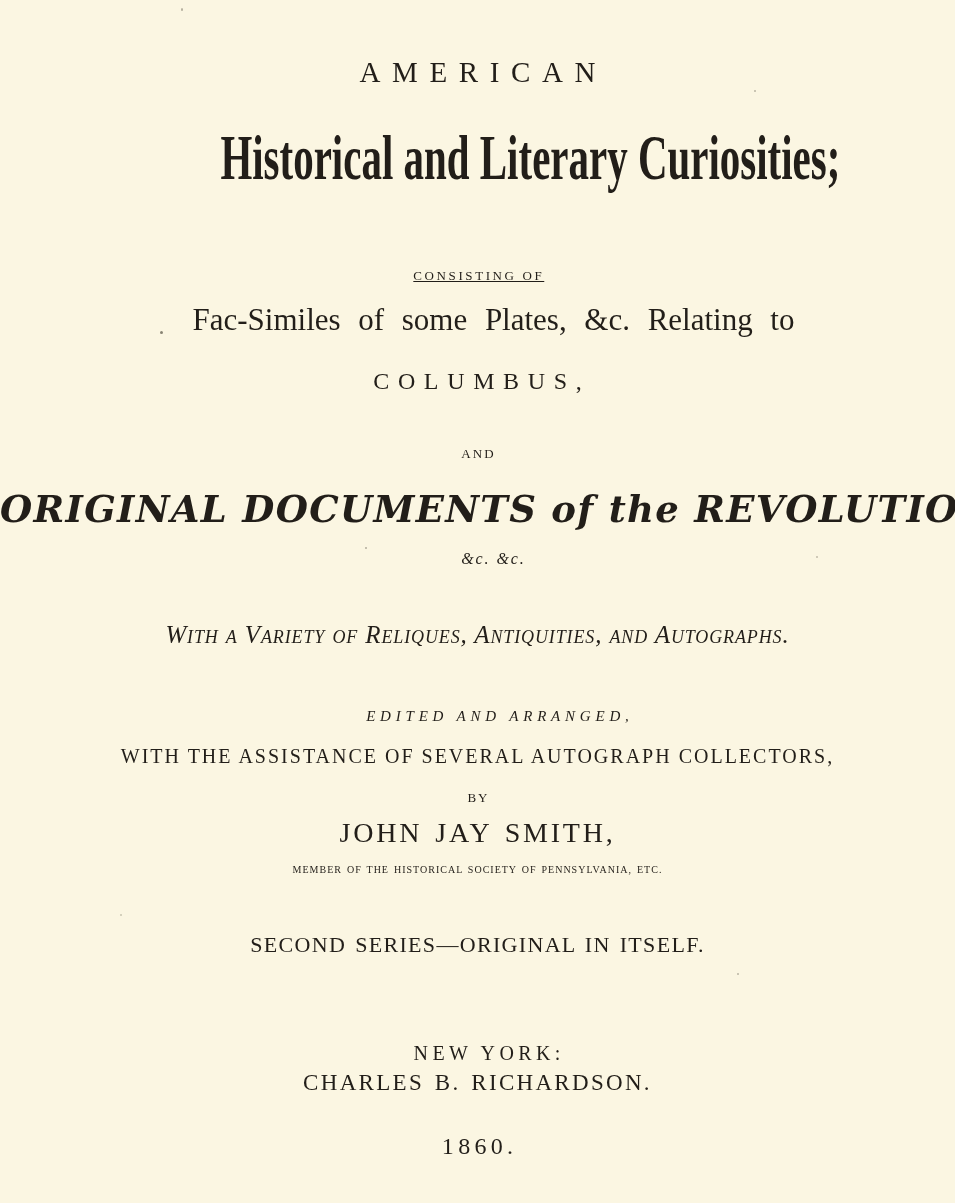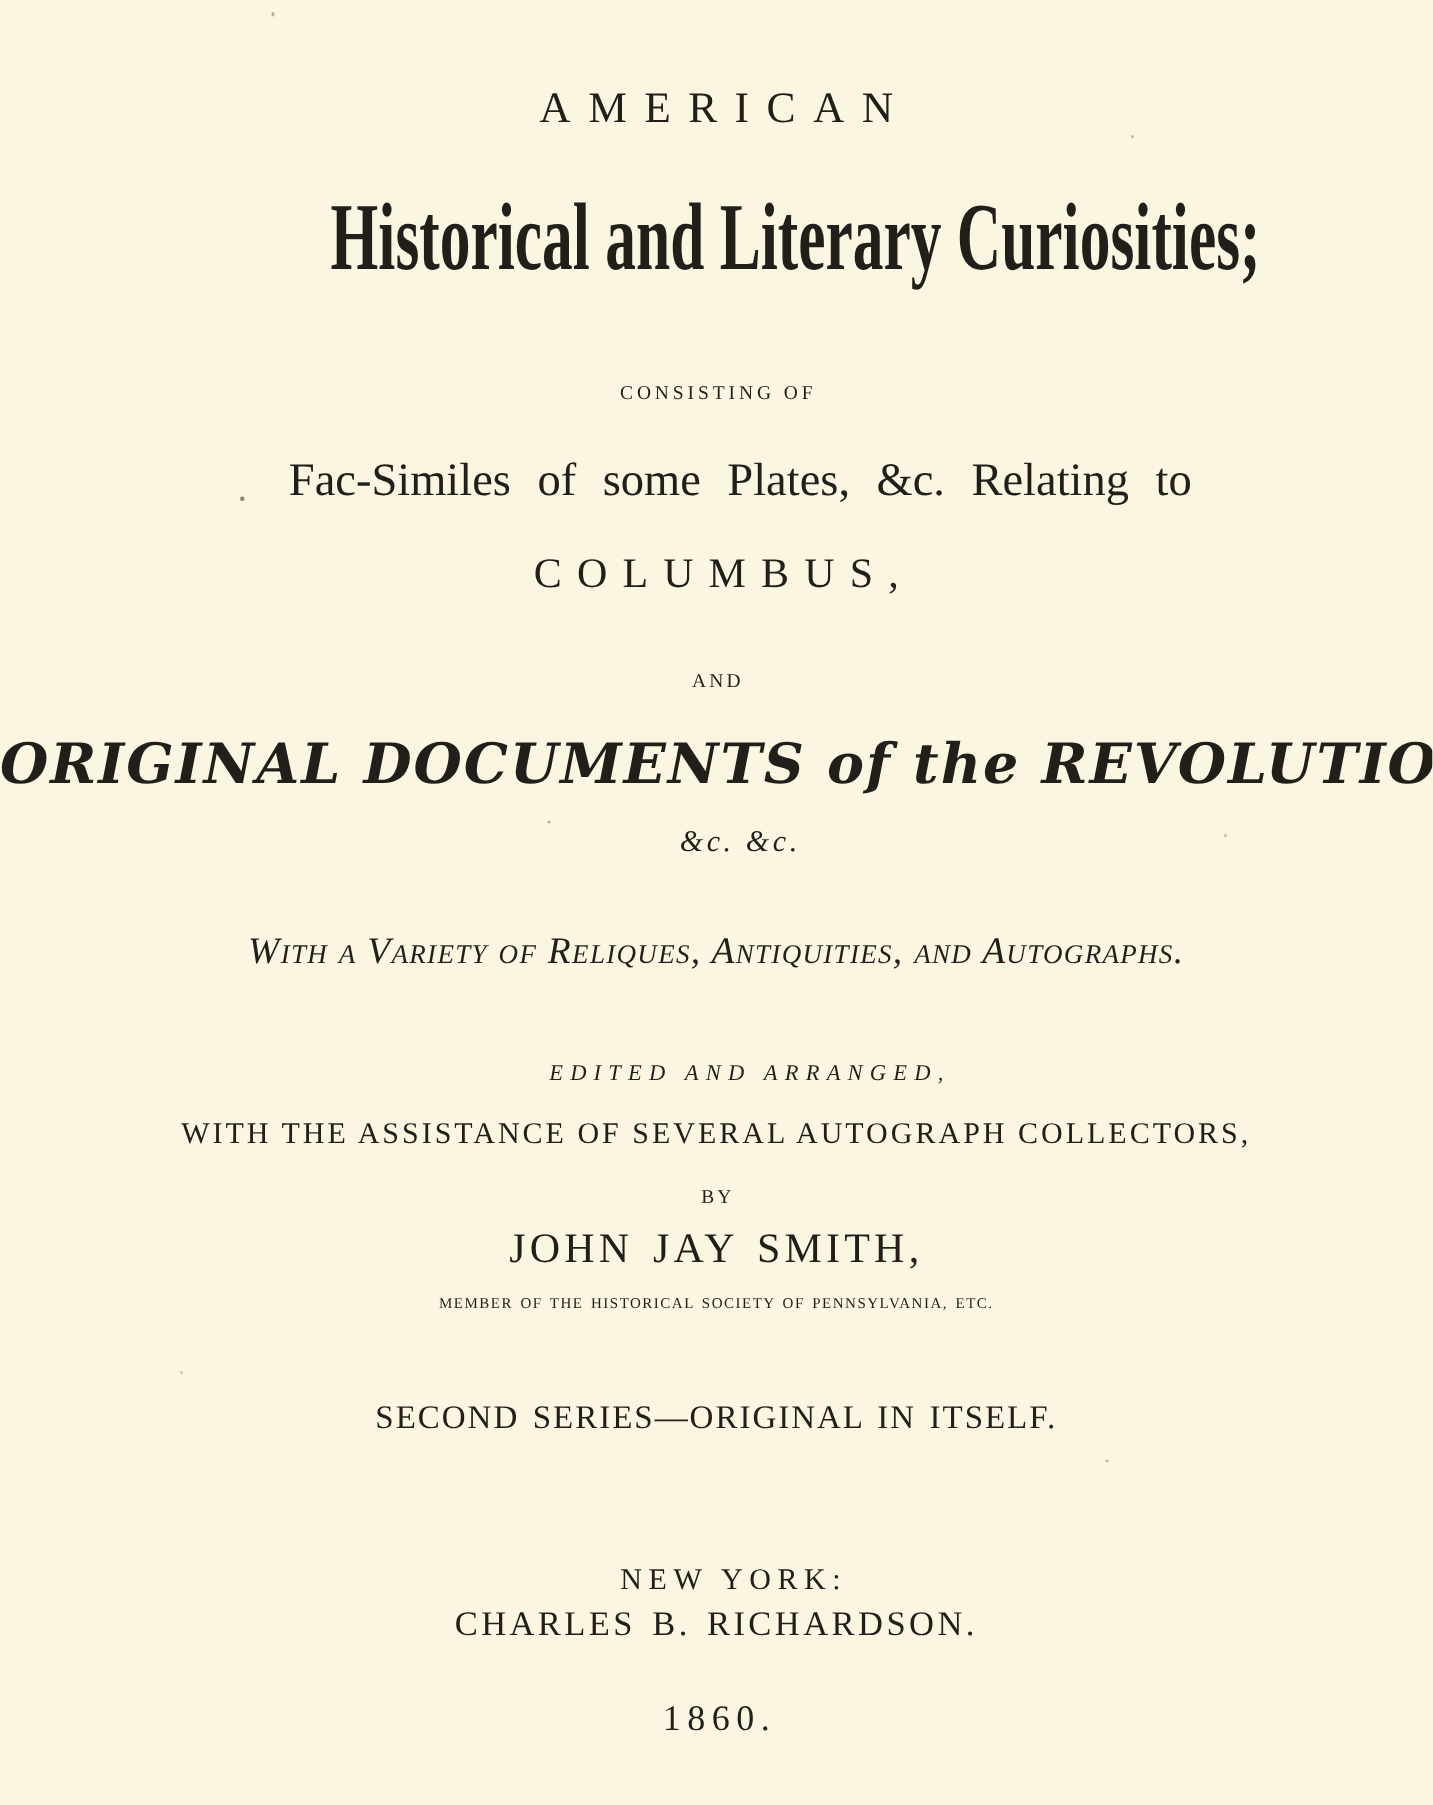--- a/index.html
+++ b/index.html
@@ -12,26 +12,26 @@
     overflow:hidden;
   }
   .ln{
     position:absolute;left:0;right:0;
     text-align:center;line-height:1;white-space:nowrap;
   }
   
   .american{top:58px;font-size:29px;letter-spacing:.40em;text-indent:.40em;}
   .main-title{top:126px;font-size:64px;font-weight:bold;padding-left:46px;}
   .main-title .condense{display:inline-block;transform:scaleX(.64);transform-origin:50% 50%;}
-  .consisting{top:255px;font-size:13px;letter-spacing:.20em;text-indent:.20em;}
+  .consisting{top:269px;font-size:13px;letter-spacing:.20em;text-indent:.20em;text-decoration:underline;}
   .facsimiles{top:304px;font-size:31px;word-spacing:.32em;transform:translateX(16px);}
-  .columbus{top:369px;font-size:28px;letter-spacing:.36em;text-indent:.36em;}
+  .columbus{top:369px;font-size:24px;letter-spacing:.36em;text-indent:.36em;}
   .and-word{top:447px;font-size:13px;letter-spacing:.16em;text-indent:.16em;}
   .orig-docs{top:491px;font-size:37px;font-family:"DejaVu Serif",serif;font-style:italic;font-weight:bold;letter-spacing:.035em;}
-  .etc{top:551px;font-size:20px;font-style:italic;letter-spacing:.12em;margin-left:32px;}
+  .etc{top:551px;font-size:16px;font-style:italic;letter-spacing:.12em;margin-left:32px;}
   .variety{top:622px;font-size:25px;font-variant:small-caps;letter-spacing:.035em;font-style:italic;}
   .edited{top:709px;font-size:15px;font-style:italic;letter-spacing:.32em;text-indent:.32em;margin-left:40px;}
   .assistance{top:746px;font-size:20px;letter-spacing:.10em;}
   .by-word{top:791px;font-size:13px;letter-spacing:.15em;text-indent:.15em;}
   .author{top:819px;font-size:28px;letter-spacing:.10em;word-spacing:.12em;}
   .author-title{top:865px;font-size:10px;letter-spacing:.10em;word-spacing:.15em;}
   .series-note{top:934px;font-size:22px;letter-spacing:.06em;word-spacing:.10em;}
   .city{top:1043px;font-size:20px;letter-spacing:.22em;text-indent:.22em;padding-left:19px;}
   .publisher{top:1071px;font-size:23px;letter-spacing:.10em;word-spacing:.12em;}
   .year{top:1111px;font-size:24px;letter-spacing:.18em;text-indent:.18em;margin-top:23px;}

